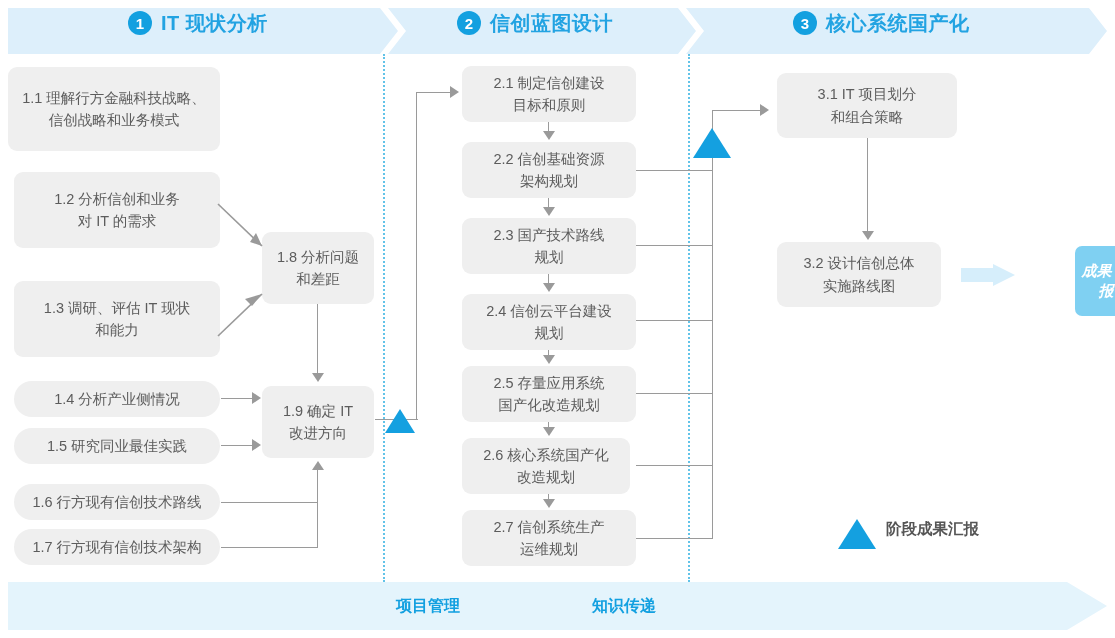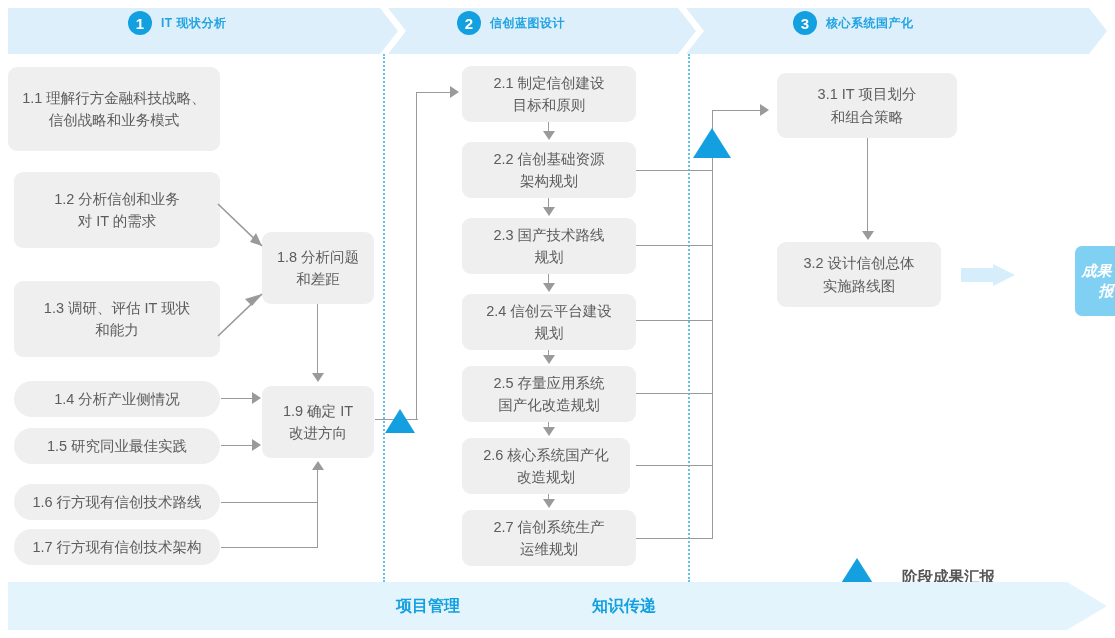--- a/index.html
+++ b/index.html
@@ -64,21 +64,21 @@
     color: #ffffff;
     font-size: 15px;
     font-weight: bold;
     display: flex;
     align-items: center;
     justify-content: center;
     line-height: 1;
   }
   .phase-text {
     color: #22a3e2;
-    font-size: 12px;
+    font-size: 20px;
     font-weight: bold;
     letter-spacing: 0.5px;
   }
   
   .vdot {
     position: absolute;
     width: 0;
     border-left: 2px dotted #62c3e8;
   }
   
@@ -156,23 +156,22 @@
   }
   
   .fat-arrow {
     position: absolute;
     background: #d6eefb;
   }
   
   .legend {
     position: absolute;
     display: flex;
-    align-items: flex-end;
-    gap: 26px;
-    margin-top: 39px;
+    align-items: flex-start;
+    gap: 10px;
   }
   .legend-text {
     color: #555555;
     font-size: 15.5px;
     font-weight: bold;
     white-space: nowrap;
   }
   
   .footer-band {
     position: absolute;

